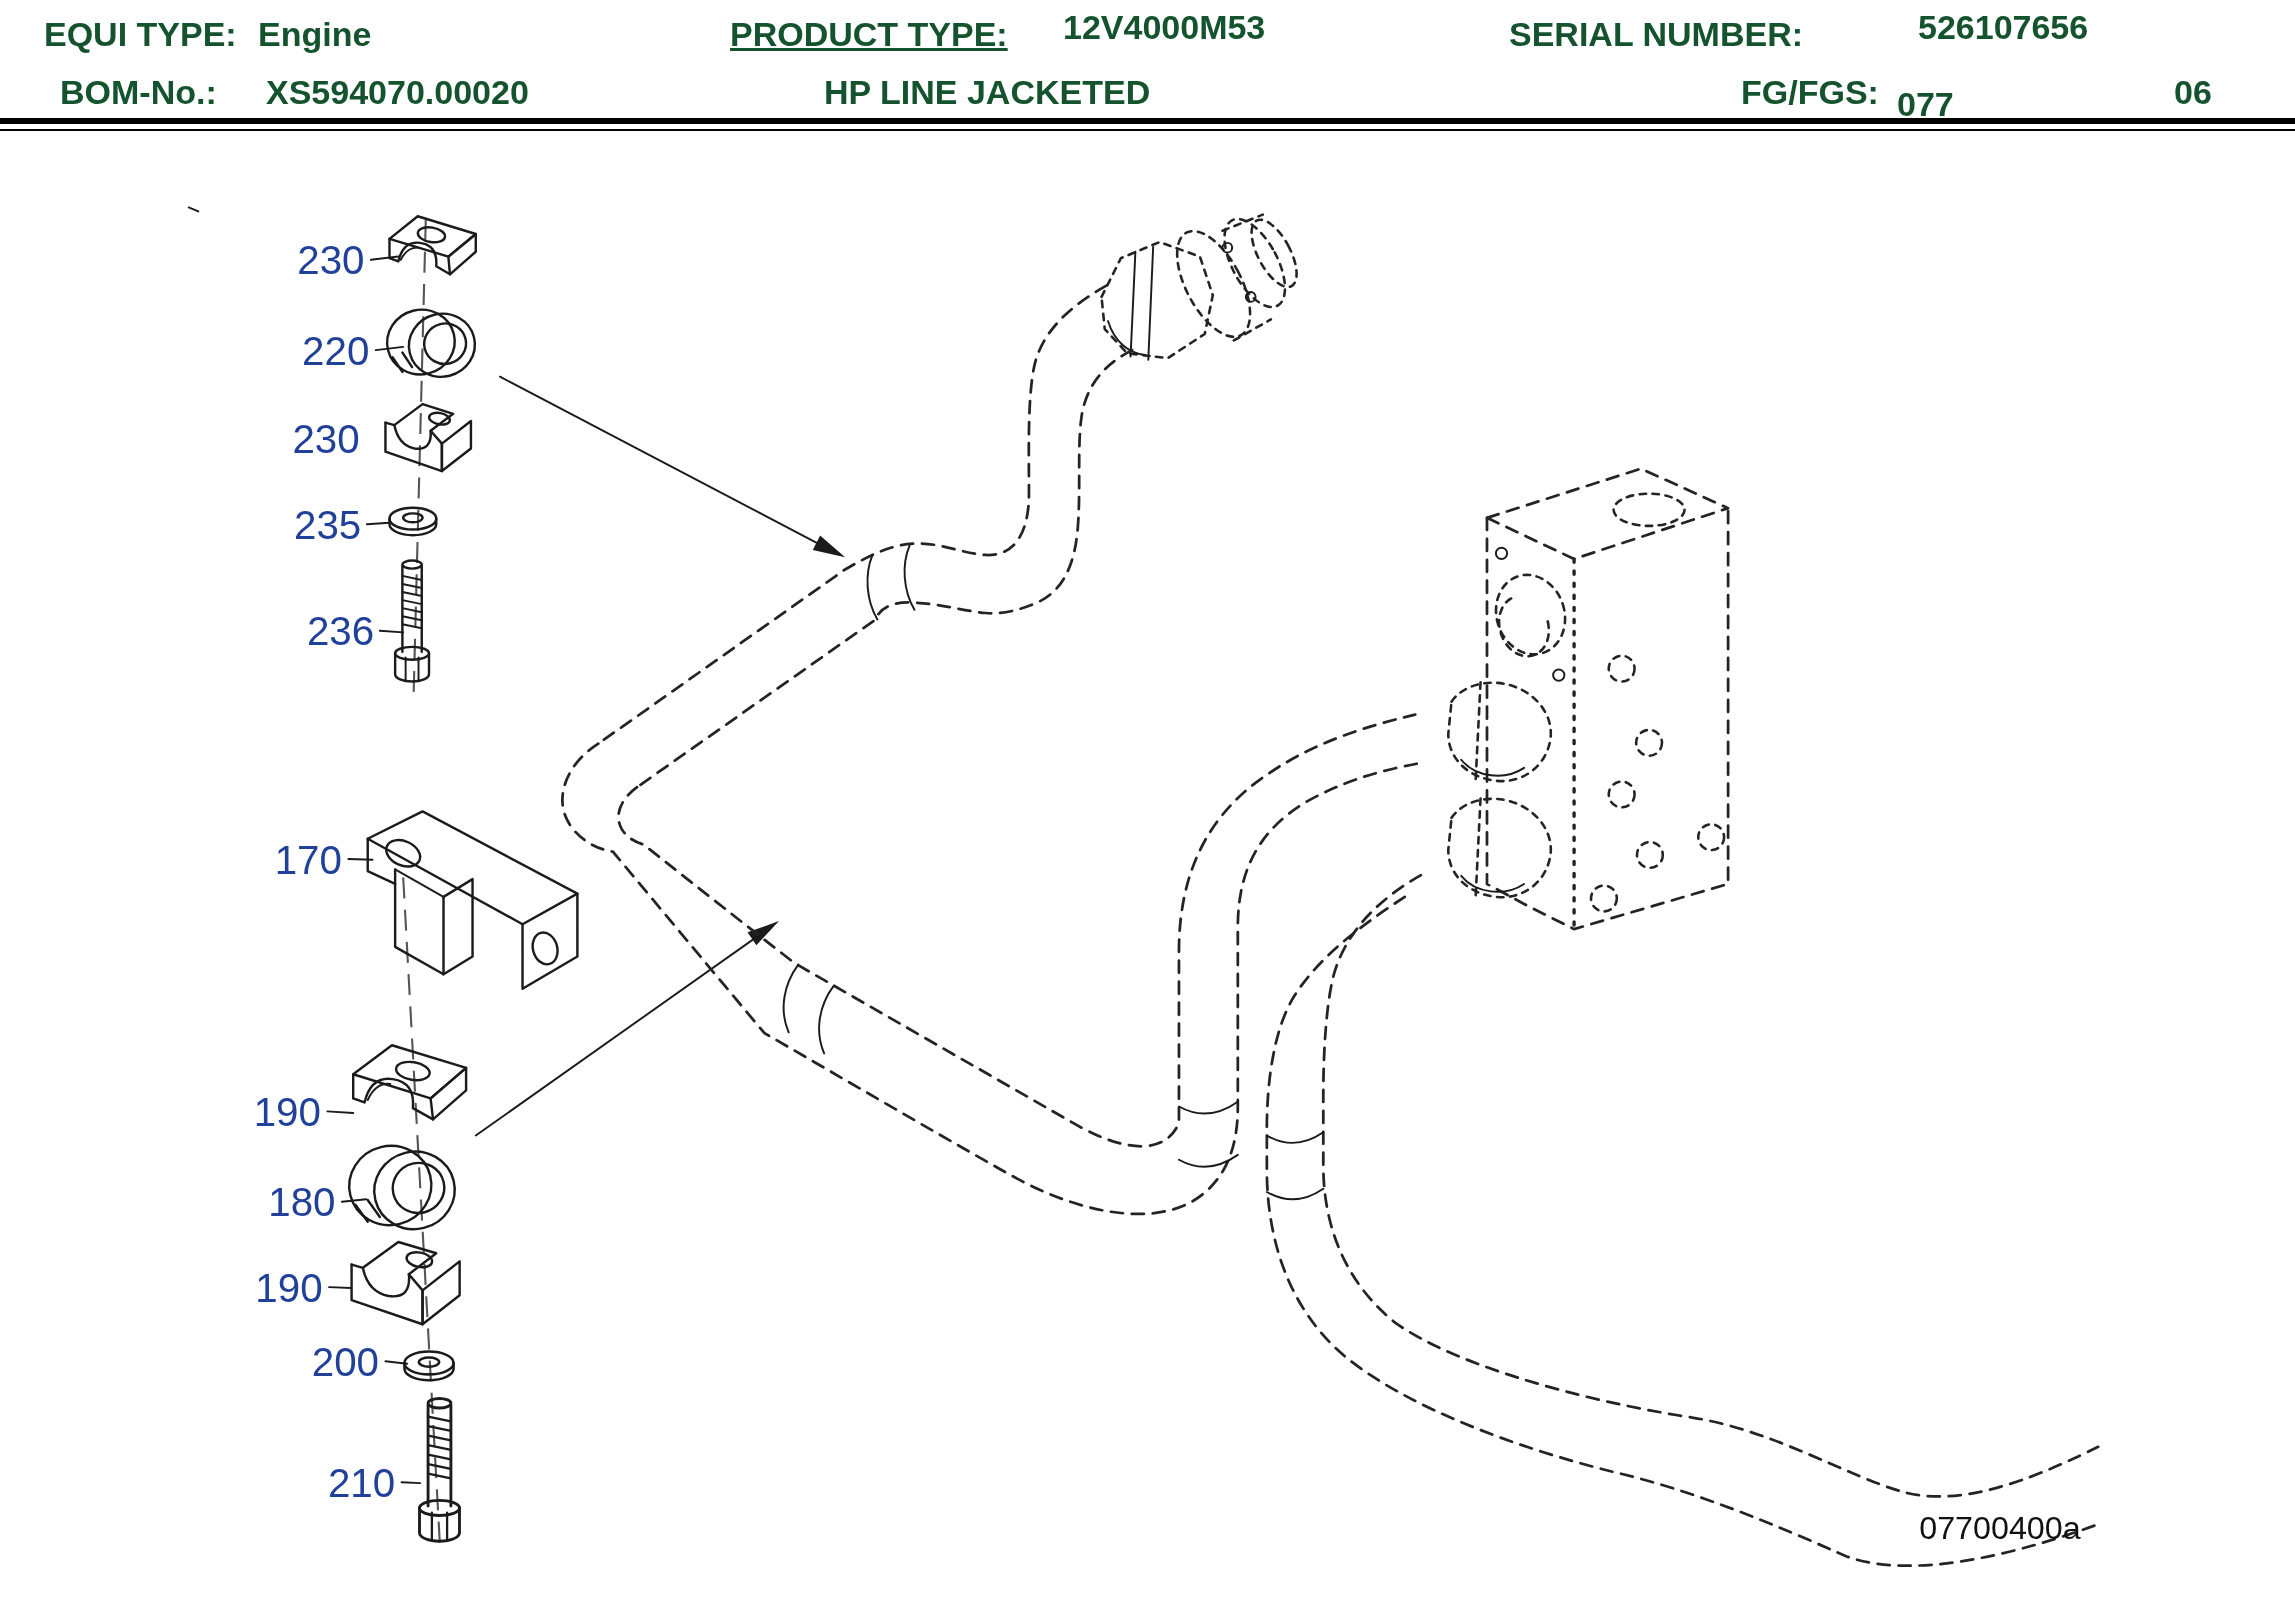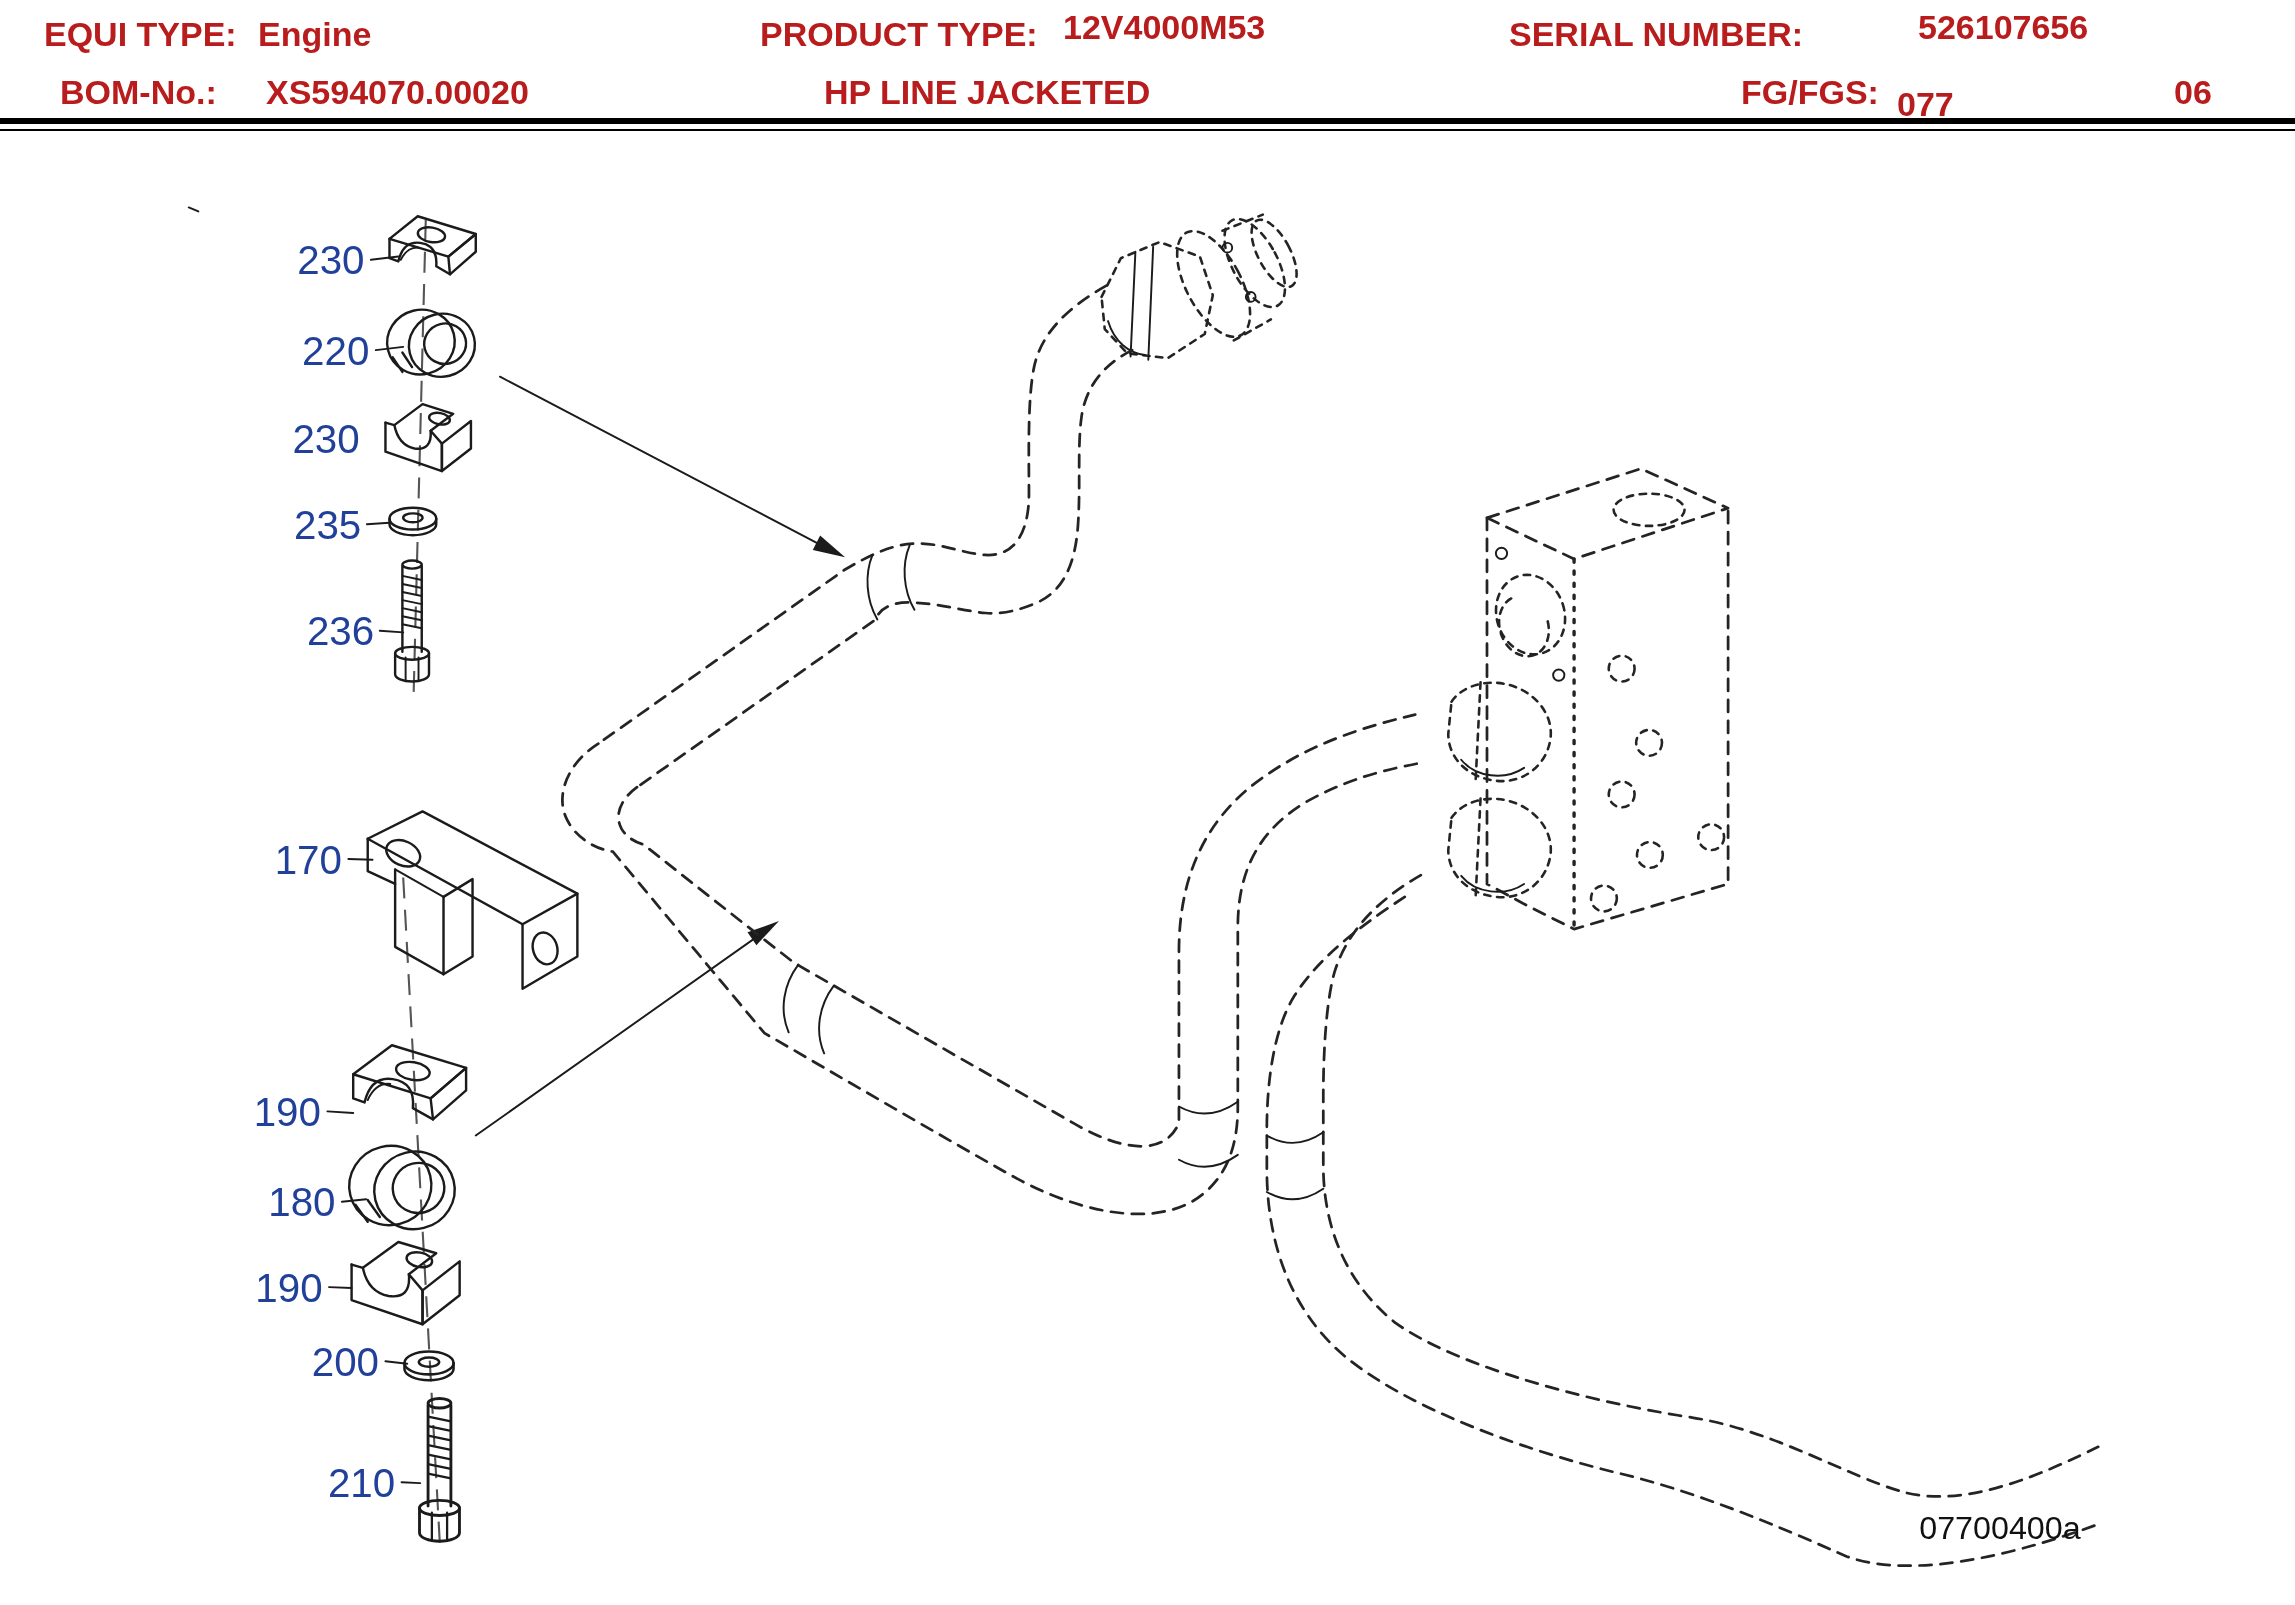--- a/index.html
+++ b/index.html
@@ -1,41 +1,41 @@
 <!DOCTYPE html>
 <html style="--callout-color: #21409a;font-size:13px"><head>
 <meta charset="utf-8">
 <style>
   html,body { margin:0; padding:0; background:#e8e8e8; }
   .page {
     position:relative; width:2295px; height:1605px; background:#ffffff;
     font-family:"Liberation Sans", sans-serif; overflow:hidden;
   }
-  .hdr { position:absolute; font-weight:bold; font-size:34px; color:#b91c1c; white-space:nowrap; }
+  .hdr { position:absolute; font-weight:bold; font-size:34px; color:#14532d; white-space:nowrap; }
   .rule-a { position:absolute; left:0; top:118px; width:2295px; height:5.6px; background:#000; }
   .rule-b { position:absolute; left:0; top:129px; width:2295px; height:2.4px; background:#000; }
   svg { position:absolute; left:0; top:0; }
   .ln   { fill:none; stroke:#1b1b1b; stroke-width:3;   stroke-linecap:round; stroke-linejoin:round; }
   .thin { fill:none; stroke:#1b1b1b; stroke-width:2.4; stroke-linecap:round; stroke-linejoin:round; }
   .dash { fill:none; stroke:#242424; stroke-width:3.4; stroke-linecap:round; stroke-linejoin:round; stroke-dasharray:15 11; }
   .dashs{ fill:none; stroke:#242424; stroke-width:3.2; stroke-linecap:round; stroke-linejoin:round; stroke-dasharray:8 8; }
   .dotl { fill:none; stroke:#242424; stroke-width:4.2; stroke-linecap:round; stroke-dasharray:4 11; }
   .cl   { fill:none; stroke:#555;    stroke-width:2.6; stroke-dasharray:26 14; }
   .callout { fill:var(--callout-color,#21409a); font-size:50px; font-weight:normal; font-family:"Liberation Sans", sans-serif; }
   .dwgnum  { fill:#111; font-size:40px; font-family:"Liberation Sans", sans-serif; }
   .solidblk { fill:#1b1b1b; stroke:none; }
 </style>
 </head>
 <body>
 
 <div class="page">
 
   <div class="hdr" style="left:44px;  top:14.5px;">EQUI TYPE:</div>
   <div class="hdr" style="left:258px; top:14.5px;">Engine</div>
-  <div class="hdr" style="left:760px; top:14.5px;">PRODUCT TYPE:</div>
+  <div class="hdr" style="left:730px; top:14.5px;text-decoration:underline;">PRODUCT TYPE:</div>
   <div class="hdr" style="left:1063px;top:8px;">12V4000M53</div>
   <div class="hdr" style="left:1481px;top:14.5px;margin-left:28px;">SERIAL NUMBER:</div>
   <div class="hdr" style="left:1918px;top:8px;">526107656</div>
 
   <div class="hdr" style="left:60px;  top:73px;">BOM-No.:</div>
   <div class="hdr" style="left:266px; top:73px;text-align:right;">XS594070.00020</div>
   <div class="hdr" style="left:824px;top:73px;">HP LINE JACKETED</div>
   <div class="hdr" style="left:1741px;top:73px;">FG/FGS:</div>
   <div class="hdr" style="left:1897px;top:73px;margin-top:12px;">077</div>
   <div class="hdr" style="left:2174px;top:73px;">06</div>

